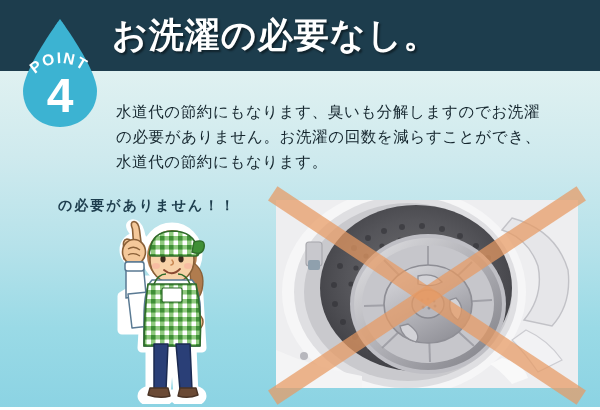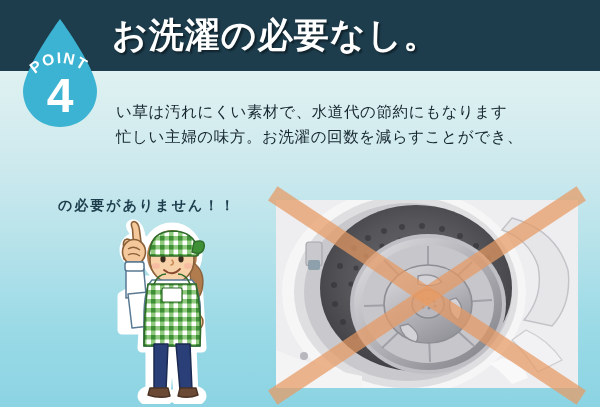--- a/index.html
+++ b/index.html
@@ -421,20 +421,21 @@
     <svg id="point-arc" viewBox="0 0 86 112">
       <path id="arcpath" d="M12 66 A36 36 0 0 1 74 62" fill="none"></path>
       <text>
         <textPath href="#arcpath" startOffset="50%" text-anchor="middle">POINT</textPath>
       </text>
     </svg>
     <div id="point-number">4</div>
   </div>
 
   <div id="body-copy">
-    <div>い草は汚れにくい素材で、水道代の節約にもなります</div>
-    <div>忙しい主婦の味方。お洗濯の回数を減らすことができ、</div>
+    <div>水道代の節約にもなります、臭いも分解しますのでお洗濯</div>
+    <div>の必要がありません。お洗濯の回数を減らすことができ、</div>
+    <div>水道代の節約にもなります。</div>
   </div>
 
   <div id="catch-copy">の必要がありません！！</div>
 
   <div id="bottom-edge"></div>
 </div>
 
 </body></html>

